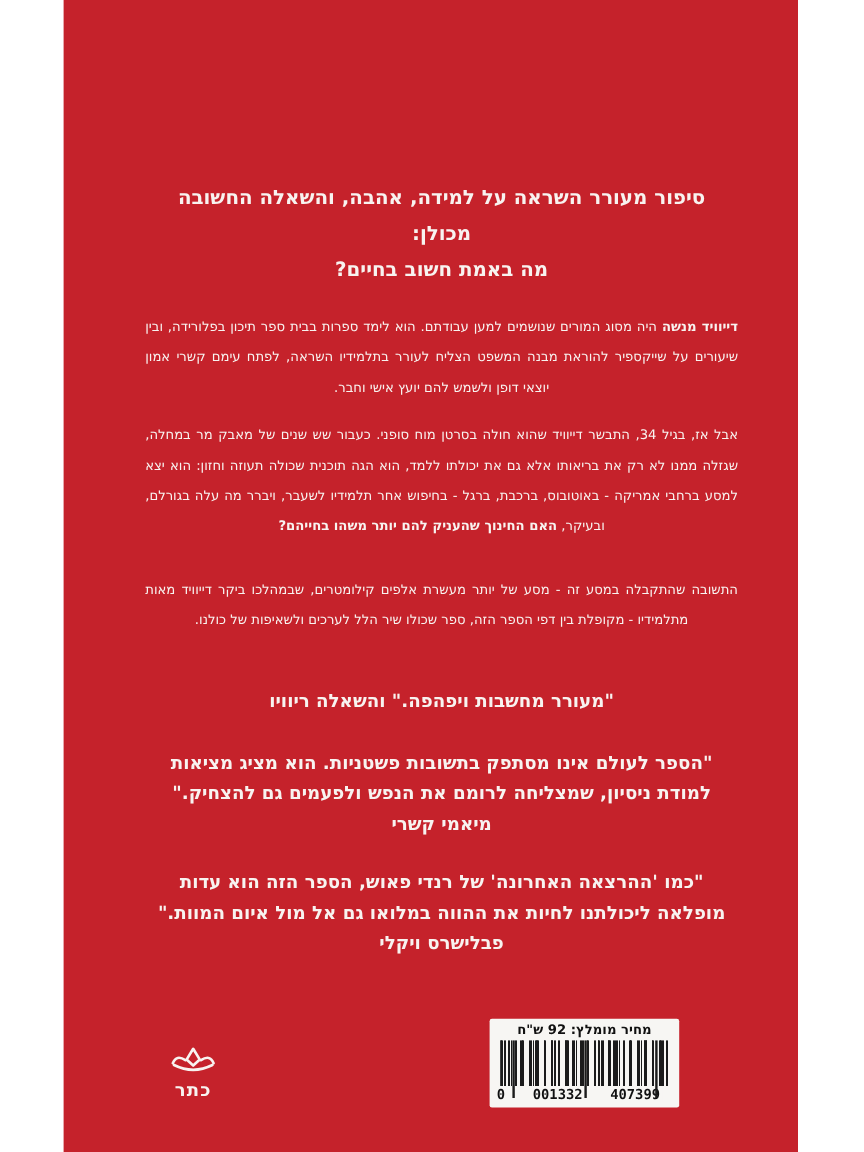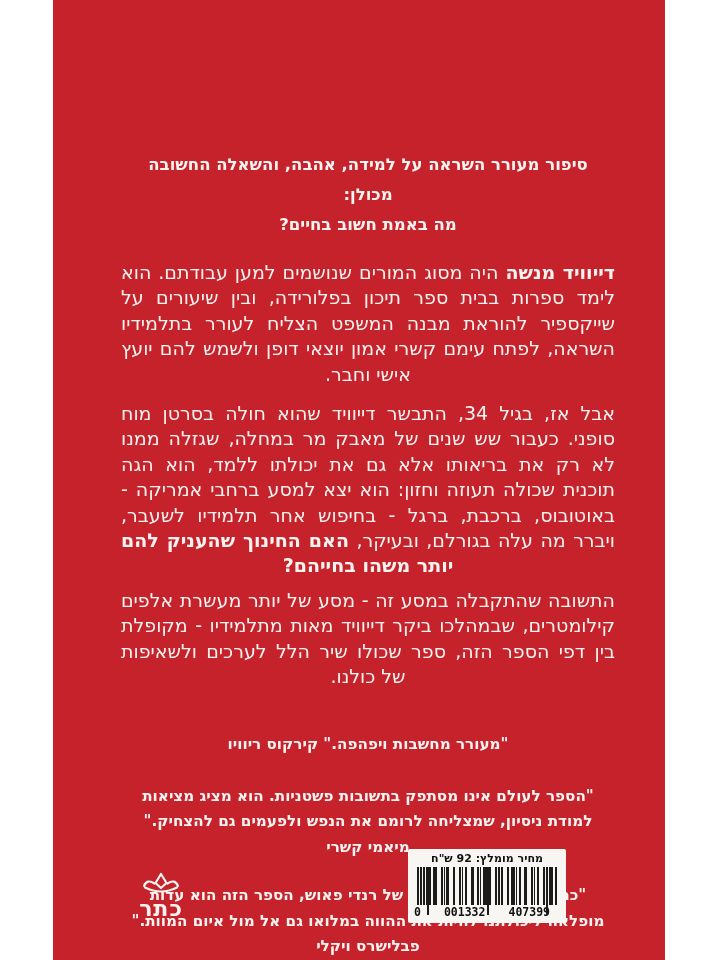--- a/index.html
+++ b/index.html
@@ -8,36 +8,36 @@
     font-family:"DejaVu Sans", sans-serif;
   }
   .cover{
     position:absolute;left:53px;top:0;width:612px;height:960px;
     background:#c5222b;color:#f8f3f0;
   }
   .content{direction:rtl;padding:150px 50px 0 68px;}
   .tagline{text-align:center;font-weight:bold;font-size:16.5px;line-height:30px;}
   .tagline-line2{}
   .para{
-    font-size:19px;line-height:25.4px;text-align:justify;text-align-last:center;
+    font-size:11px;line-height:25.4px;text-align:justify;text-align-last:center;
     margin:20px 0 0 0;
   }
   .para-2{margin-top:14px;}
-  .para-3{margin-top:9px;}
+  .para-3{margin-top:27px;}
   .para b{font-weight:bold;}
   .quote{
     text-align:center;font-weight:bold;font-size:15.2px;line-height:25.4px;margin-top:27px;
   }
   .quote-1{margin-top:42px;}
   .quote-3{margin-top:23px;}
 
   
   .logo{position:absolute;left:85px;top:872px;width:46px;text-align:center;}
   .logo svg{display:block;margin:0 auto;}
-  .logo-text{font-weight:bold;font-size:22px;line-height:19px;margin-top:1px;letter-spacing:1px;}
+  .logo-text{font-weight:bold;font-size:15px;line-height:19px;margin-top:1px;letter-spacing:1px;}
 
   
   .barcode-box{
     position:absolute;left:355px;top:849px;width:158px;height:74px;
     background:#f7f6f3;border-radius:2px;color:#111;
   }
   .price-label{
     direction:rtl;text-align:center;font-weight:bold;font-size:11px;line-height:14px;padding-top:3px;
   }
   .bars{
@@ -69,21 +69,21 @@
       <div class="tagline-line1">סיפור מעורר השראה על למידה, אהבה, והשאלה החשובה מכולן:</div>
       <div class="tagline-line2">מה באמת חשוב בחיים?</div>
     </div>
 
     <p class="para para-1"><b>דייוויד מנשה</b><span> היה מסוג המורים שנושמים למען עבודתם. הוא לימד ספרות בבית ספר תיכון בפלורידה, ובין שיעורים על שייקספיר להוראת מבנה המשפט הצליח לעורר בתלמידיו השראה, לפתח עימם קשרי אמון יוצאי דופן ולשמש להם יועץ אישי וחבר.</span></p>
 
     <p class="para para-2"><span>אבל אז, בגיל 34, התבשר דייוויד שהוא חולה בסרטן מוח סופני. כעבור שש שנים של מאבק מר במחלה, שגזלה ממנו לא רק את בריאותו אלא גם את יכולתו ללמד, הוא הגה תוכנית שכולה תעוזה וחזון: הוא יצא למסע ברחבי אמריקה - באוטובוס, ברכבת, ברגל - בחיפוש אחר תלמידיו לשעבר, ויברר מה עלה בגורלם, ובעיקר, </span><b>האם החינוך שהעניק להם יותר משהו בחייהם?</b></p>
 
     <p class="para para-3"><span>התשובה שהתקבלה במסע זה - מסע של יותר מעשרת אלפים קילומטרים, שבמהלכו ביקר דייוויד מאות מתלמידיו - מקופלת בין דפי הספר הזה, ספר שכולו שיר הלל לערכים ולשאיפות של כולנו.</span></p>
 
-    <div class="quote quote-1"><span>"מעורר מחשבות ויפהפה." </span><span>קירקוס ריוויו</span></div>
+    <div class="quote quote-1"><span>"מעורר מחשבות ויפהפה." </span><span>והשאלה ריוויו</span></div>
 
     <div class="quote quote-2"><span>"הספר לעולם אינו מסתפק בתשובות פשטניות. הוא מציג מציאות למודת ניסיון, שמצליחה לרומם את הנפש ולפעמים גם להצחיק." </span><span>מיאמי קשרי</span></div>
 
     <div class="quote quote-3"><span>"כמו 'ההרצאה האחרונה' של רנדי פאוש, הספר הזה הוא עדות מופלאה ליכולתנו לחיות את ההווה במלואו גם אל מול איום המוות." </span><span>פבלישרס ויקלי</span></div>
 
   </div>
 
   <div class="logo">
     <span>
       <svg width="40" height="26" viewBox="0 0 40 26" fill="none" stroke="#f8f3f0" stroke-width="2.2" stroke-linejoin="round" stroke-linecap="round">

